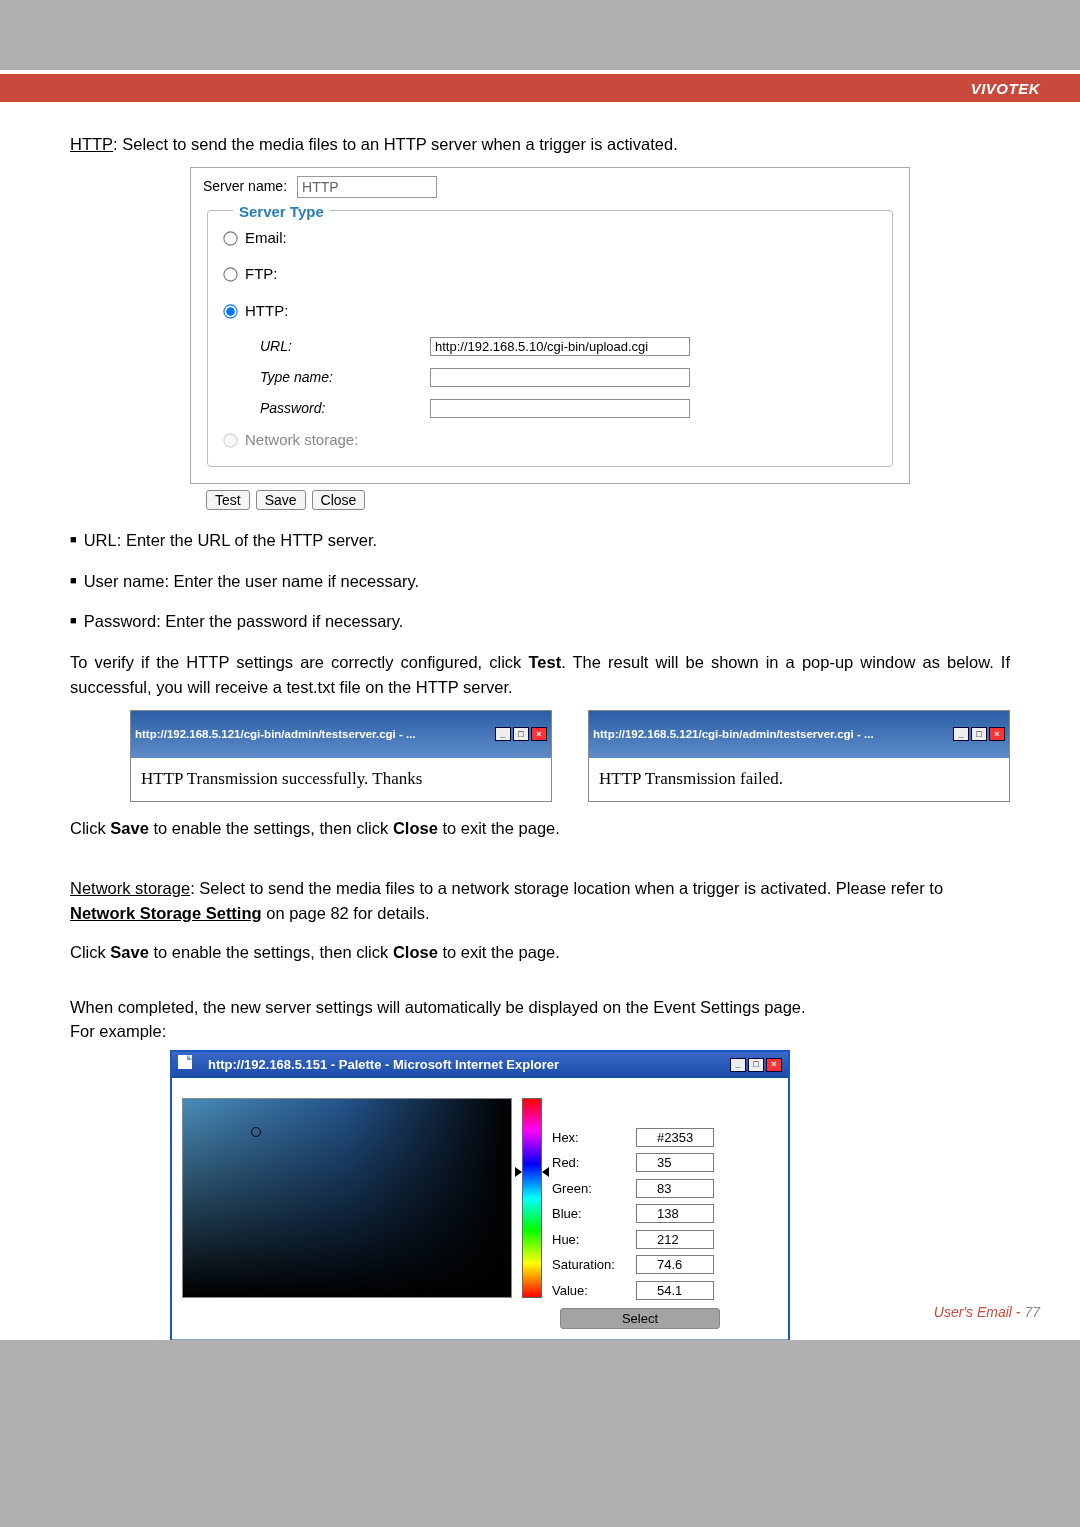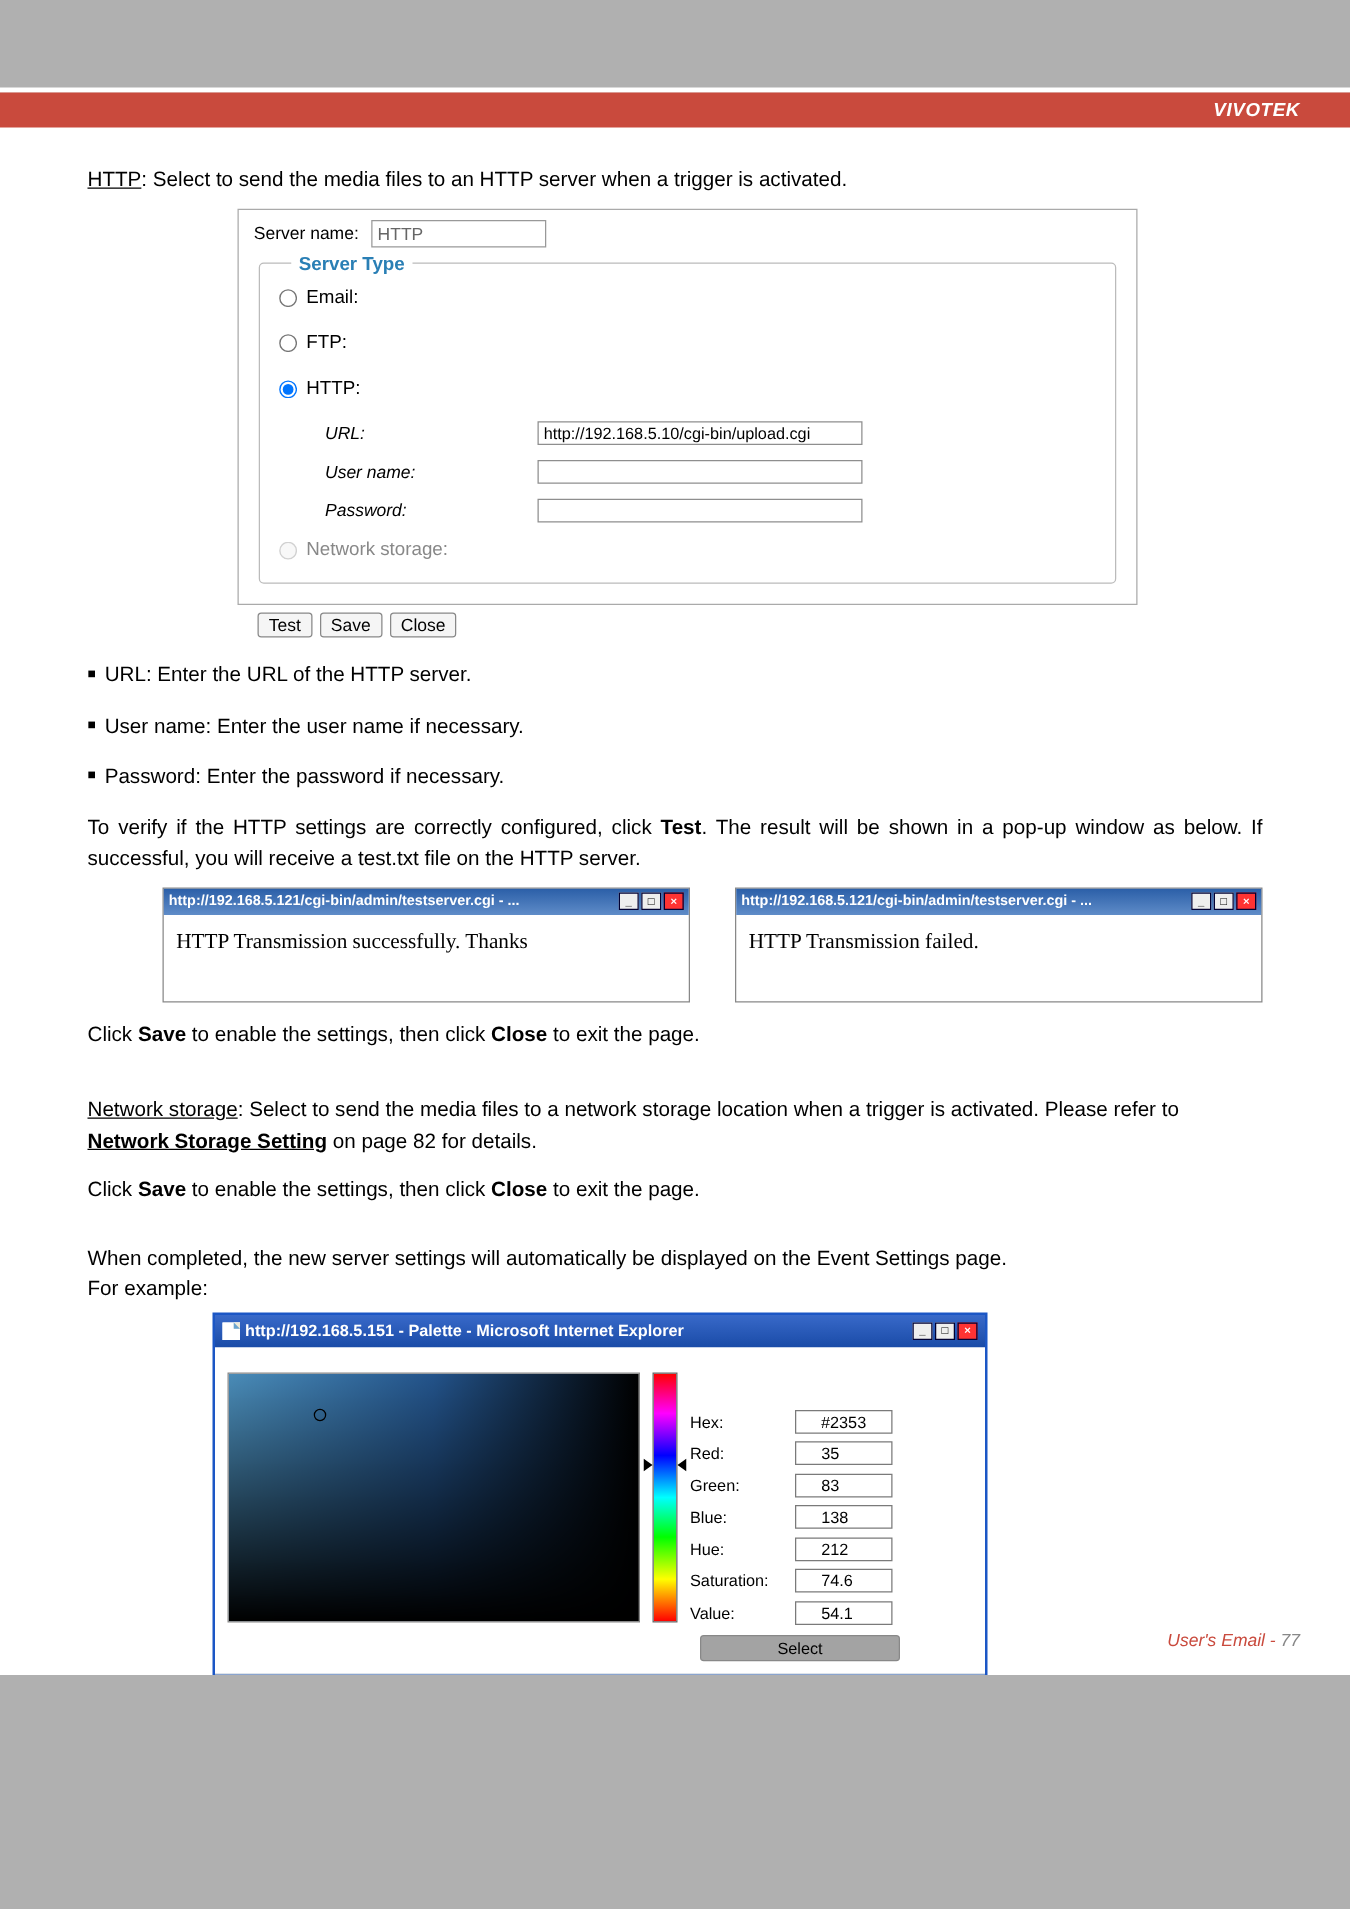--- a/index.html
+++ b/index.html
@@ -136,21 +136,21 @@
   border: 1px solid #888;
   width: 430px;
   height: 92px;
   background: #fff;
 }
 .popup-title {
   background: linear-gradient(#2b5fa8, #5f8cc8);
   color: #fff;
   font-size: 11.5px;
   font-weight: bold;
-  padding: 2px 4px;
+  padding: 15px 4px;
   display: flex;
   justify-content: space-between;
   align-items: center;
 }
 .title-btns {
   display: flex;
   gap: 2px;
 }
 .small-btn {
   width: 16px;
@@ -363,21 +363,21 @@
         <div class="radio-row">
           <input type="radio" name="st" checked="" style="">
           <span>HTTP:</span>
         </div>
         <div class="subfields">
           <div class="subrow">
             <span class="sublabel">URL:</span>
             <input class="subinput" value="http://192.168.5.10/cgi-bin/upload.cgi" style="">
           </div>
           <div class="subrow">
-            <span class="sublabel">User name:</span>
+            <span class="sublabel">Type name:</span>
             <input class="subinput" style="">
           </div>
           <div class="subrow">
             <span class="sublabel">Password:</span>
             <input class="subinput" type="password" style="">
           </div>
         </div>
         <div class="radio-row" style="margin-top:4px;">
           <input type="radio" name="st" disabled="" style="">
           <span style="color:#888">Network storage:</span>
@@ -436,21 +436,21 @@
 
     <p class="para">
       <span>Click </span><b>Save</b><span> to enable the settings, then click </span><b>Close</b><span> to exit the page.</span>
     </p>
 
     <p class="para" style="margin-top:30px">When completed, the new server settings will automatically be displayed on the Event Settings page.</p>
     <p>For example:</p>
 
     <div class="ie-window">
       <div class="ie-title">
-        <span style="display:flex;align-items:center;gap:4px">
+        <span style="display:flex;align-items:flex-start;gap:16px">
           <span class="page-ico" style="border-color:#fff"></span>
           <span>http://192.168.5.151 - Palette - Microsoft Internet Explorer</span>
         </span>
         <span class="title-btns">
           <span class="small-btn bg-white">_</span>
           <span class="small-btn bg-white">□</span>
           <span class="small-btn bg-red">×</span>
         </span>
       </div>
       <div class="ie-body">

